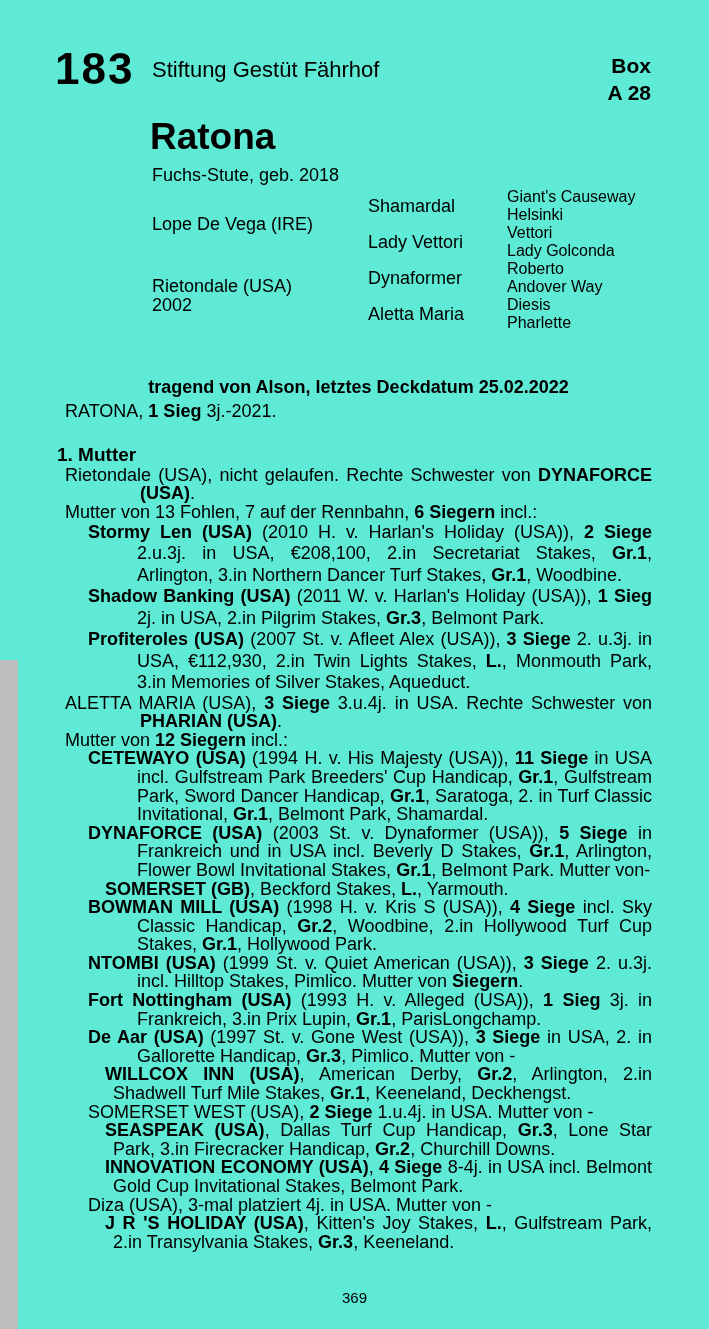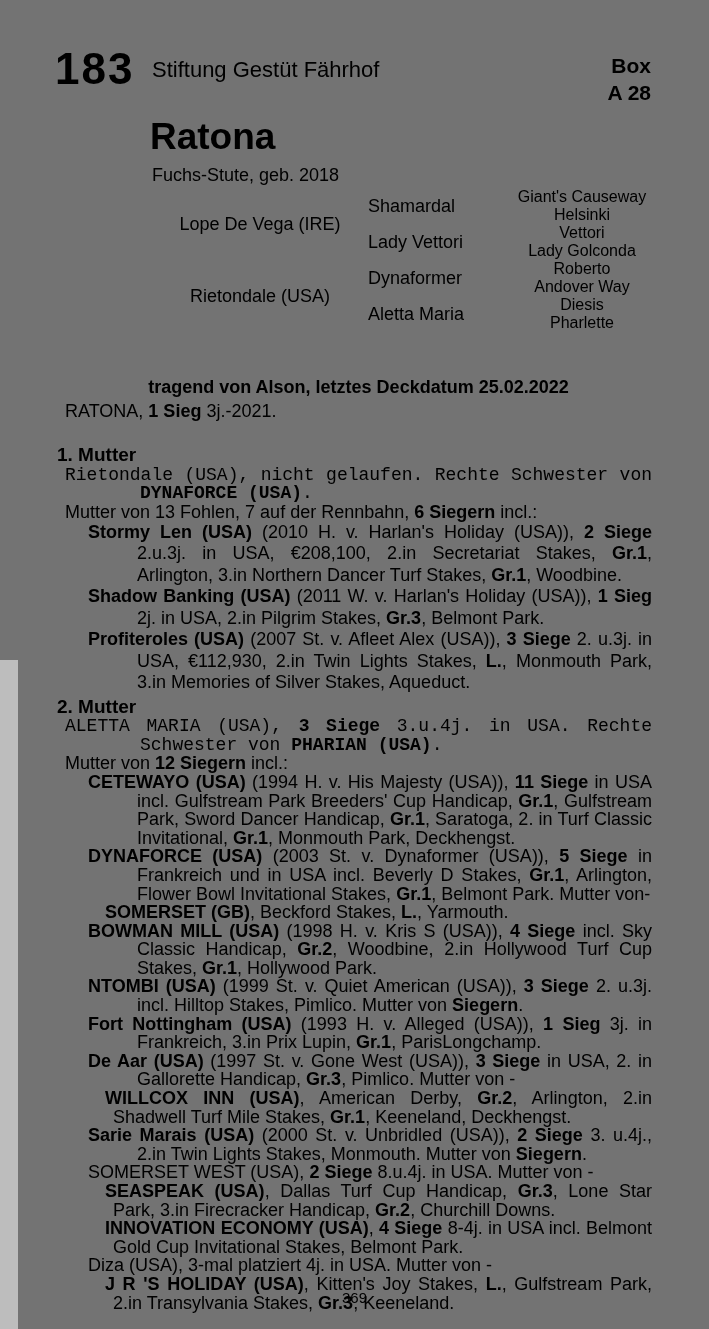--- a/index.html
+++ b/index.html
@@ -1,44 +1,44 @@
 <!DOCTYPE html>
 <html><head>
 <meta charset="utf-8">
 <style>
   html,body { margin:0; padding:0; background:#ffffff; }
   .page {
     position:relative; width:709px; height:1329px; overflow:hidden;
-    background:#737373; color:#000;
+    background:#5eead4; color:#000;
     font-family:"Liberation Sans", sans-serif;
   }
   .gray-strip { position:absolute; left:0; top:660px; width:18px; height:669px; }
 
   .lot-number { position:absolute; left:55px; top:44px; font-size:44px; font-weight:bold; letter-spacing:2px; }
   .consignor  { position:absolute; left:152px; top:57px; font-size:22px; }
   .box-block  { position:absolute; right:58px; top:52px; text-align:right; font-weight:bold; font-size:21px; line-height:27px; }
 
   .horse-name    { position:absolute; left:150px; top:116px; font-size:37px; font-weight:bold; }
   .horse-details { position:absolute; left:152px; top:165px; font-size:18px; }
 
   .pedigree { position:absolute; left:152px; top:188px; width:505px; height:145px; font-size:18px; }
-  .ped-col  { position:absolute; top:0; height:145px;text-align:center; }
+  .ped-col  { position:absolute; top:0; height:145px; }
   .ped-col1 { left:0; width:216px; }
   .ped-col1 .cell { height:72px; display:flex; flex-direction:column; justify-content:center; line-height:19px; }
   .ped-col2 { left:216px; width:139px; }
   .ped-col2 .cell { height:36px; display:flex; align-items:center; }
   .ped-col3 { left:355px; width:150px; font-size:16px; line-height:18px; }
 
   .body-text { position:absolute; left:65px; top:345px; width:587px; font-size:18px; line-height:18.6px; }
   .covering  { text-align:center; font-weight:bold; margin-bottom:5px;margin-top:33px; }
   .race-record { margin-bottom:9px; }
   .sec-h { font-weight:bold; font-size:19px; margin-left:-8px; margin-bottom:1px; }
   .gap-lg { margin-top:26px; }
   .gap-sm { margin-top:4px; }
-  .intro { padding-left:75px; text-indent:-75px; text-align:justify;font-family:Liberation Mono, monospace; }
+  .intro { padding-left:75px; text-indent:-75px; text-align:justify; }
   .entry1 { padding-left:72px; text-indent:-49px; text-align:justify; }
   .entry2 { padding-left:48px; text-indent:-8px; text-align:justify; }
   .lh-lg { line-height:21.5px; }
   .page-num { position:absolute; left:0; top:1289px; width:709px; text-align:center; font-size:15px; }
   b { font-weight:bold; }
 </style>
 </head>
 <body>
 
 <div class="page">
@@ -54,20 +54,21 @@
   <div class="horse-name">Ratona</div>
   <div class="horse-details">Fuchs-Stute, geb. 2018</div>
 
   <div class="pedigree">
     <div class="ped-col ped-col1">
       <div class="cell">
         <div>Lope De Vega (IRE)</div>
       </div>
       <div class="cell">
         <div>Rietondale (USA)</div>
+        <div>2002</div>
       </div>
     </div>
     <div class="ped-col ped-col2">
       <div class="cell">Shamardal</div>
       <div class="cell">Lady Vettori</div>
       <div class="cell">Dynaformer</div>
       <div class="cell">Aletta Maria</div>
     </div>
     <div class="ped-col ped-col3">
       <div>Giant's Causeway</div>
@@ -85,33 +86,31 @@
     <div class="covering">tragend von Alson, letztes Deckdatum 25.02.2022</div>
     <div class="race-record"><span>RATONA, </span><b>1 Sieg</b><span> 3j.-2021.</span></div>
 
     <div class="sec-h gap-lg">1. Mutter</div>
     <div class="intro"><span>Rietondale (USA), nicht gelaufen. Rechte Schwester von </span><b>DYNAFORCE (USA)</b><span>.</span></div>
     <div><span>Mutter von 13 Fohlen, 7 auf der Rennbahn, </span><b>6 Siegern</b><span> incl.:</span></div>
     <div class="entry1 lh-lg"><b>Stormy Len (USA)</b><span> (2010 H. v. Harlan's Holiday (USA)), </span><b>2 Siege</b><span> 2.u.3j. in USA, €208,100, 2.in Secretariat Stakes, </span><b>Gr.1</b><span>, Arlington, 3.in Northern Dancer Turf Stakes, </span><b>Gr.1</b><span>, Woodbine.</span></div>
     <div class="entry1 lh-lg"><b>Shadow Banking (USA)</b><span> (2011 W. v. Harlan's Holiday (USA)), </span><b>1 Sieg</b><span> 2j. in USA, 2.in Pilgrim Stakes, </span><b>Gr.3</b><span>, Belmont Park.</span></div>
     <div class="entry1 lh-lg"><b>Profiteroles (USA)</b><span> (2007 St. v. Afleet Alex (USA)), </span><b>3 Siege</b><span> 2. u.3j. in USA, €112,930, 2.in Twin Lights Stakes, </span><b>L.</b><span>, Monmouth Park, 3.in Memories of Silver Stakes, Aqueduct.</span></div>
 
-    <div class="sec-h gap-sm">2. Mutter</div>
     <div class="intro"><span>ALETTA MARIA (USA), </span><b>3 Siege</b><span> 3.u.4j. in USA. Rechte Schwester von </span><b>PHARIAN (USA)</b><span>.</span></div>
     <div><span>Mutter von </span><b>12 Siegern</b><span> incl.:</span></div>
-    <div class="entry1"><b>CETEWAYO (USA)</b><span> (1994 H. v. His Majesty (USA)), </span><b>11 Siege</b><span> in USA incl. Gulfstream Park Breeders' Cup Handicap, </span><b>Gr.1</b><span>, Gulfstream Park, Sword Dancer Handicap, </span><b>Gr.1</b><span>, Saratoga, 2. in Turf Classic Invitational, </span><b>Gr.1</b><span>, Monmouth Park, Deckhengst.</span></div>
+    <div class="entry1"><b>CETEWAYO (USA)</b><span> (1994 H. v. His Majesty (USA)), </span><b>11 Siege</b><span> in USA incl. Gulfstream Park Breeders' Cup Handicap, </span><b>Gr.1</b><span>, Gulfstream Park, Sword Dancer Handicap, </span><b>Gr.1</b><span>, Saratoga, 2. in Turf Classic Invitational, </span><b>Gr.1</b><span>, Belmont Park, Shamardal.</span></div>
     <div class="entry1"><b>DYNAFORCE (USA)</b><span> (2003 St. v. Dynaformer (USA)), </span><b>5 Siege</b><span> in Frankreich und in USA incl. Beverly D Stakes, </span><b>Gr.1</b><span>, Arlington, Flower Bowl Invitational Stakes, </span><b>Gr.1</b><span>, Belmont Park. Mutter von-</span></div>
     <div class="entry2"><b>SOMERSET (GB)</b><span>, Beckford Stakes, </span><b>L.</b><span>, Yarmouth.</span></div>
     <div class="entry1"><b>BOWMAN MILL (USA)</b><span> (1998 H. v. Kris S (USA)), </span><b>4 Siege</b><span> incl. Sky Classic Handicap, </span><b>Gr.2</b><span>, Woodbine, 2.in Hollywood Turf Cup Stakes, </span><b>Gr.1</b><span>, Hollywood Park.</span></div>
     <div class="entry1"><b>NTOMBI (USA)</b><span> (1999 St. v. Quiet American (USA)), </span><b>3 Siege</b><span> 2. u.3j. incl. Hilltop Stakes, Pimlico. Mutter von </span><b>Siegern</b><span>.</span></div>
     <div class="entry1"><b>Fort Nottingham (USA)</b><span> (1993 H. v. Alleged (USA)), </span><b>1 Sieg</b><span> 3j. in Frankreich, 3.in Prix Lupin, </span><b>Gr.1</b><span>, ParisLongchamp.</span></div>
     <div class="entry1"><b>De Aar (USA)</b><span> (1997 St. v. Gone West (USA)), </span><b>3 Siege</b><span> in USA, 2. in Gallorette Handicap, </span><b>Gr.3</b><span>, Pimlico. Mutter von -</span></div>
     <div class="entry2"><b>WILLCOX INN (USA)</b><span>, American Derby, </span><b>Gr.2</b><span>, Arlington, 2.in Shadwell Turf Mile Stakes, </span><b>Gr.1</b><span>, Keeneland, Deckhengst.</span></div>
-    <div class="entry1"><b>Sarie Marais (USA)</b><span> (2000 St. v. Unbridled (USA)), </span><b>2 Siege</b><span> 3. u.4j., 2.in Twin Lights Stakes, Monmouth. Mutter von </span><b>Siegern</b><span>.</span></div>
-    <div class="entry1"><span>SOMERSET WEST (USA), </span><b>2 Siege</b><span> 8.u.4j. in USA. Mutter von -</span></div>
+    <div class="entry1"><span>SOMERSET WEST (USA), </span><b>2 Siege</b><span> 1.u.4j. in USA. Mutter von -</span></div>
     <div class="entry2"><b>SEASPEAK (USA)</b><span>, Dallas Turf Cup Handicap, </span><b>Gr.3</b><span>, Lone Star Park, 3.in Firecracker Handicap, </span><b>Gr.2</b><span>, Churchill Downs.</span></div>
     <div class="entry2"><b>INNOVATION ECONOMY (USA)</b><span>, </span><b>4 Siege</b><span> 8-4j. in USA incl. Belmont Gold Cup Invitational Stakes, Belmont Park.</span></div>
     <div class="entry1"><span>Diza (USA), 3-mal platziert 4j. in USA. Mutter von -</span></div>
     <div class="entry2"><b>J R 'S HOLIDAY (USA)</b><span>, Kitten's Joy Stakes, </span><b>L.</b><span>, Gulfstream Park, 2.in Transylvania Stakes, </span><b>Gr.3</b><span>, Keeneland.</span></div>
   </div>
 
   <div class="page-num">369</div>
 </div>
 
 </body></html>

